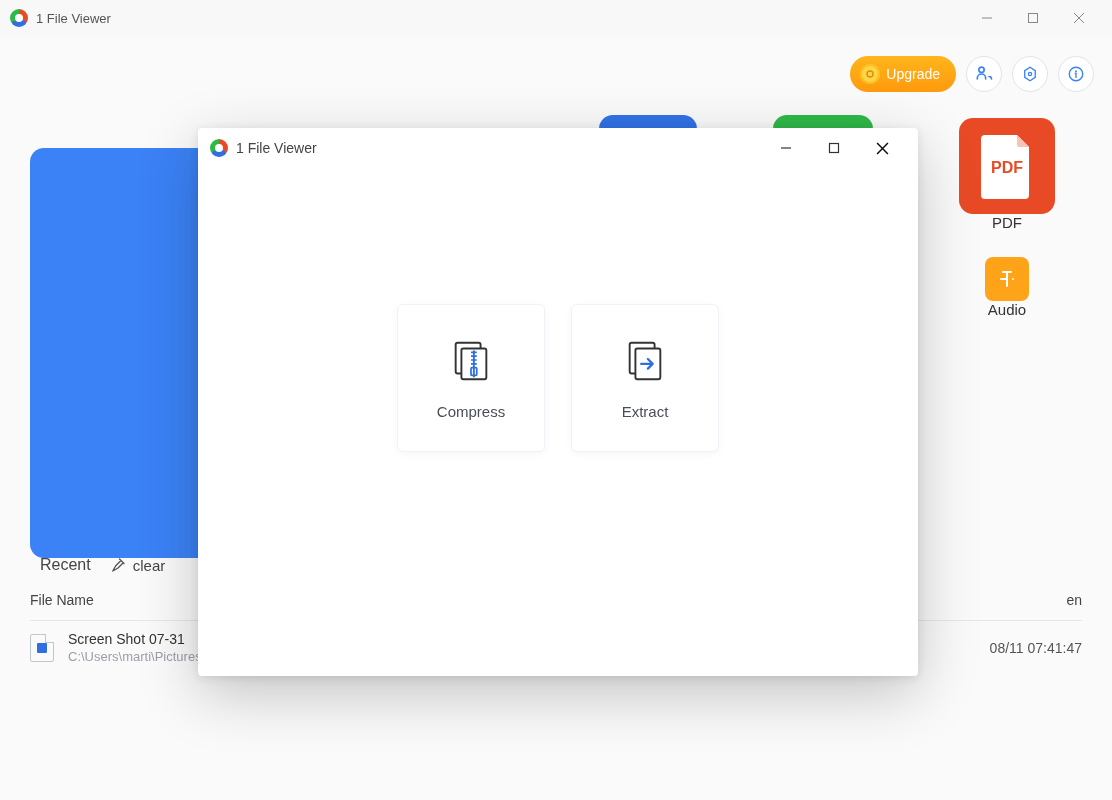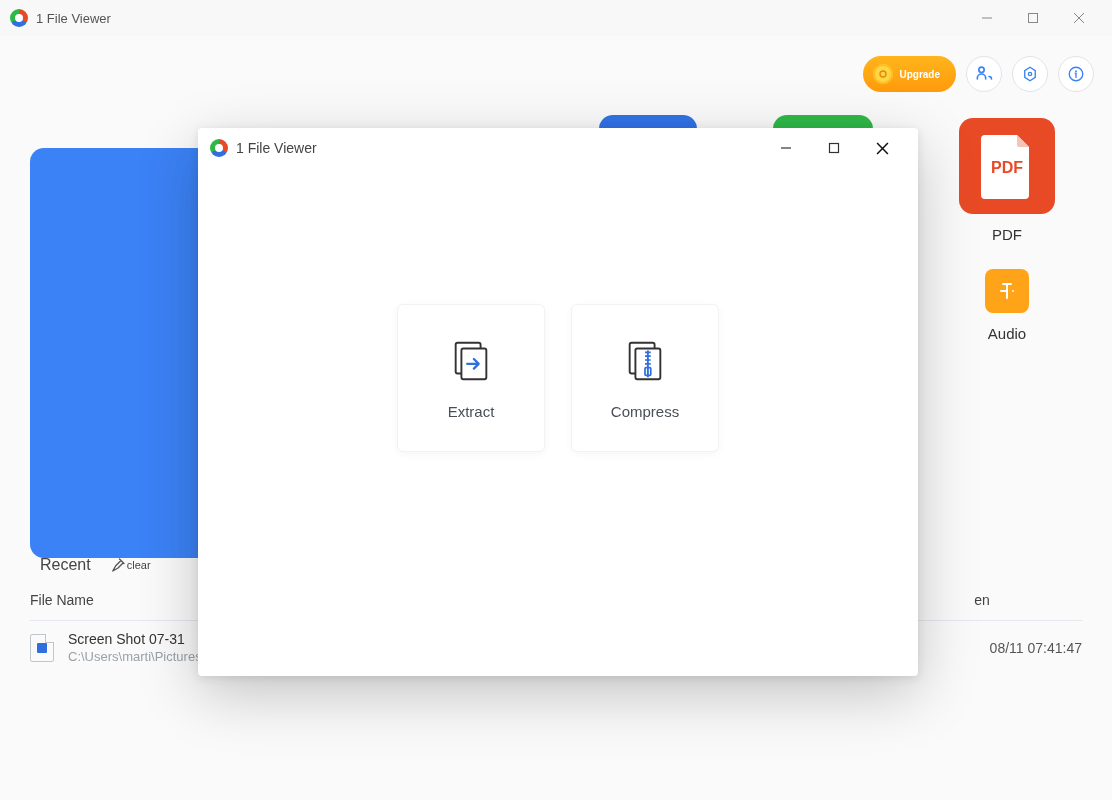--- a/index.html
+++ b/index.html
@@ -8,48 +8,48 @@
     
     .titlebar { height: 36px; display: flex; align-items: center; padding: 0 10px; background: #f8f8f8; }
     .titlebar .app-icon { width: 18px; height: 18px; margin-right: 8px; position: relative; }
     .titlebar .title { font-size: 13px; color: #555; flex: 1; }
     .win-controls { display: flex; gap: 0; }
     .win-btn { width: 46px; height: 36px; display: flex; align-items: center; justify-content: center; color: #888; cursor: pointer; }
     .win-btn svg { width: 12px; height: 12px; }
 
     
     .topright { position: absolute; top: 56px; right: 18px; display: flex; align-items: center; gap: 10px; }
-    .upgrade-btn { background: linear-gradient(180deg,#ffb51b,#ff9a0d); color: #fff; border-radius: 20px; padding: 8px 16px 8px 10px; display: flex; align-items: center; gap: 6px; font-size: 10px; font-weight: 700; cursor: pointer; }
+    .upgrade-btn { background: linear-gradient(180deg,#ffb51b,#ff9a0d); color: #fff; border-radius: 20px; padding: 8px 16px 8px 10px; display: flex; align-items: center; gap: 6px; font-size: 14px; font-weight: 400; cursor: pointer; }
     .upgrade-coin { width: 20px; height: 20px; border-radius: 50%; background: #ffd64a; display: flex; align-items: center; justify-content: center; box-shadow: inset 0 0 0 2px #ffbf1a; }
     .circ-btn { width: 36px; height: 36px; border: 1px solid #e0e4ea; border-radius: 50%; background:#fff; display:flex; align-items:center; justify-content:center; cursor:pointer; color:#3b82f6; }
 
     
     .main { padding: 112px 30px 0 30px; display: flex; gap: 24px; }
     .bigcard { width: 506px; height: 410px; background: #3b82f6; border-radius: 14px; }
     .smallcard { border-radius: 14px; }
     .blue2 { width: 98px; height: 55px; background: #3272e6; position:absolute; left:599px; top:115px; }
     .green { width: 100px; height: 55px; background:#2fb848; position:absolute; left:773px; top:115px; }
 
     
     .rightcol { position:absolute; right:30px; top:118px; width:150px; display:flex; flex-direction:column; align-items:center; gap:26px; }
-    .cat { display:flex; flex-direction:column; align-items:center; gap:12px; }
+    .cat { display:flex; flex-direction:column; align-items:center; gap:0; }
     .cat-box { width:96px; height:96px; border-radius:14px; display:flex; align-items:center; justify-content:center; }
     .cat-box.pdf { background:#e84a26; }
     .cat-box.va { background:#9b9ef2; }
     .cat-box.txt { width:44px; height:44px; background:#ffa319; border-radius:8px; }
     .cat-label { font-size:15px; color:#333; }
 
     
     .recent { position:absolute; left:30px; top:556px; right:30px; }
     .recent-head { display:flex; align-items:center; gap:18px; }
     .recent-title { font-size:16px; color:#444;margin-left:10px; }
-    .clear-btn { display:flex; align-items:center; color:#444; font-size:11px; cursor:pointer; }
+    .clear-btn { display:flex; align-items:flex-end; gap:6px; color:#444; font-size:15px; cursor:pointer; }
     .cols { margin-top:18px; display:flex; font-size:14px; color:#444; }
     .col-name { flex:1; }
-    .col-date { width:200px; text-align:center; }
+    .col-date { width:200px; text-align:right; }
     .divider { height:1px; background:#e4e7ec; margin-top:12px; }
     .row { display:flex; align-items:center; padding:10px 0; }
     .file-ico { width:24px; height:28px; margin-right:14px; border:1px solid #bfc6d0; border-radius:2px; position:relative; display:flex; align-items:center; justify-content:center; }
     .file-ico::before { content:""; position:absolute; top:-1px; right:-1px; width:8px; height:8px; background:#fafafa; border-left:1px solid #bfc6d0; border-bottom:1px solid #bfc6d0; }
     .file-ico .dot { width:10px; height:10px; background:#2f6fde; border-radius:1px; }
     .file-info { flex:1; min-width:0; }
     .file-name { font-size:14px; color:#333; }
     .file-path { font-size:13px; color:#9aa0a8; margin-top:2px; }
     .file-date { font-size:14px; color:#555; width:220px; text-align:right; }
 
@@ -203,28 +203,28 @@
             <line x1="11" y1="1" x2="1" y2="11" stroke="#111" stroke-width="1.4"></line>
           </svg>
         </div>
     </div>
   </div>
   <div class="dlg-body">
     <div class="action-card">
       <svg width="46" height="46" viewBox="0 0 48 48" fill="none">
         <rect x="8" y="6" width="26" height="32" rx="2" stroke="#333" stroke-width="2"></rect>
         <rect x="14" y="12" width="26" height="32" rx="2" fill="#fff" stroke="#333" stroke-width="2"></rect>
-        <path d="M20 28h12m0 0l-5-5m5 5l-5 5" stroke="#2f6fde" stroke-width="2.4" stroke-linecap="round" stroke-linejoin="round"></path>
-      </svg>
-      <div class="action-label">Extract</div>
+        <path d="M27 14v28" stroke="#2f6fde" stroke-width="2"></path>
+        <path d="M24 16h6M24 20h6M24 24h6M24 28h6" stroke="#2f6fde" stroke-width="1.8"></path>
+        <rect x="24" y="32" width="6" height="8" rx="1" fill="none" stroke="#2f6fde" stroke-width="1.8"></rect>
+      </svg>
+      <div class="action-label">Compress</div>
     </div>
     <div class="action-card">
       <svg width="46" height="46" viewBox="0 0 48 48" fill="none">
         <rect x="8" y="6" width="26" height="32" rx="2" stroke="#333" stroke-width="2"></rect>
         <rect x="14" y="12" width="26" height="32" rx="2" fill="#fff" stroke="#333" stroke-width="2"></rect>
-        <path d="M27 14v28" stroke="#2f6fde" stroke-width="2"></path>
-        <path d="M24 16h6M24 20h6M24 24h6M24 28h6" stroke="#2f6fde" stroke-width="1.8"></path>
-        <rect x="24" y="32" width="6" height="8" rx="1" fill="none" stroke="#2f6fde" stroke-width="1.8"></rect>
-      </svg>
-      <div class="action-label">Compress</div>
+        <path d="M20 28h12m0 0l-5-5m5 5l-5 5" stroke="#2f6fde" stroke-width="2.4" stroke-linecap="round" stroke-linejoin="round"></path>
+      </svg>
+      <div class="action-label">Extract</div>
     </div>
   </div>
 </div>
 
 </body></html>

